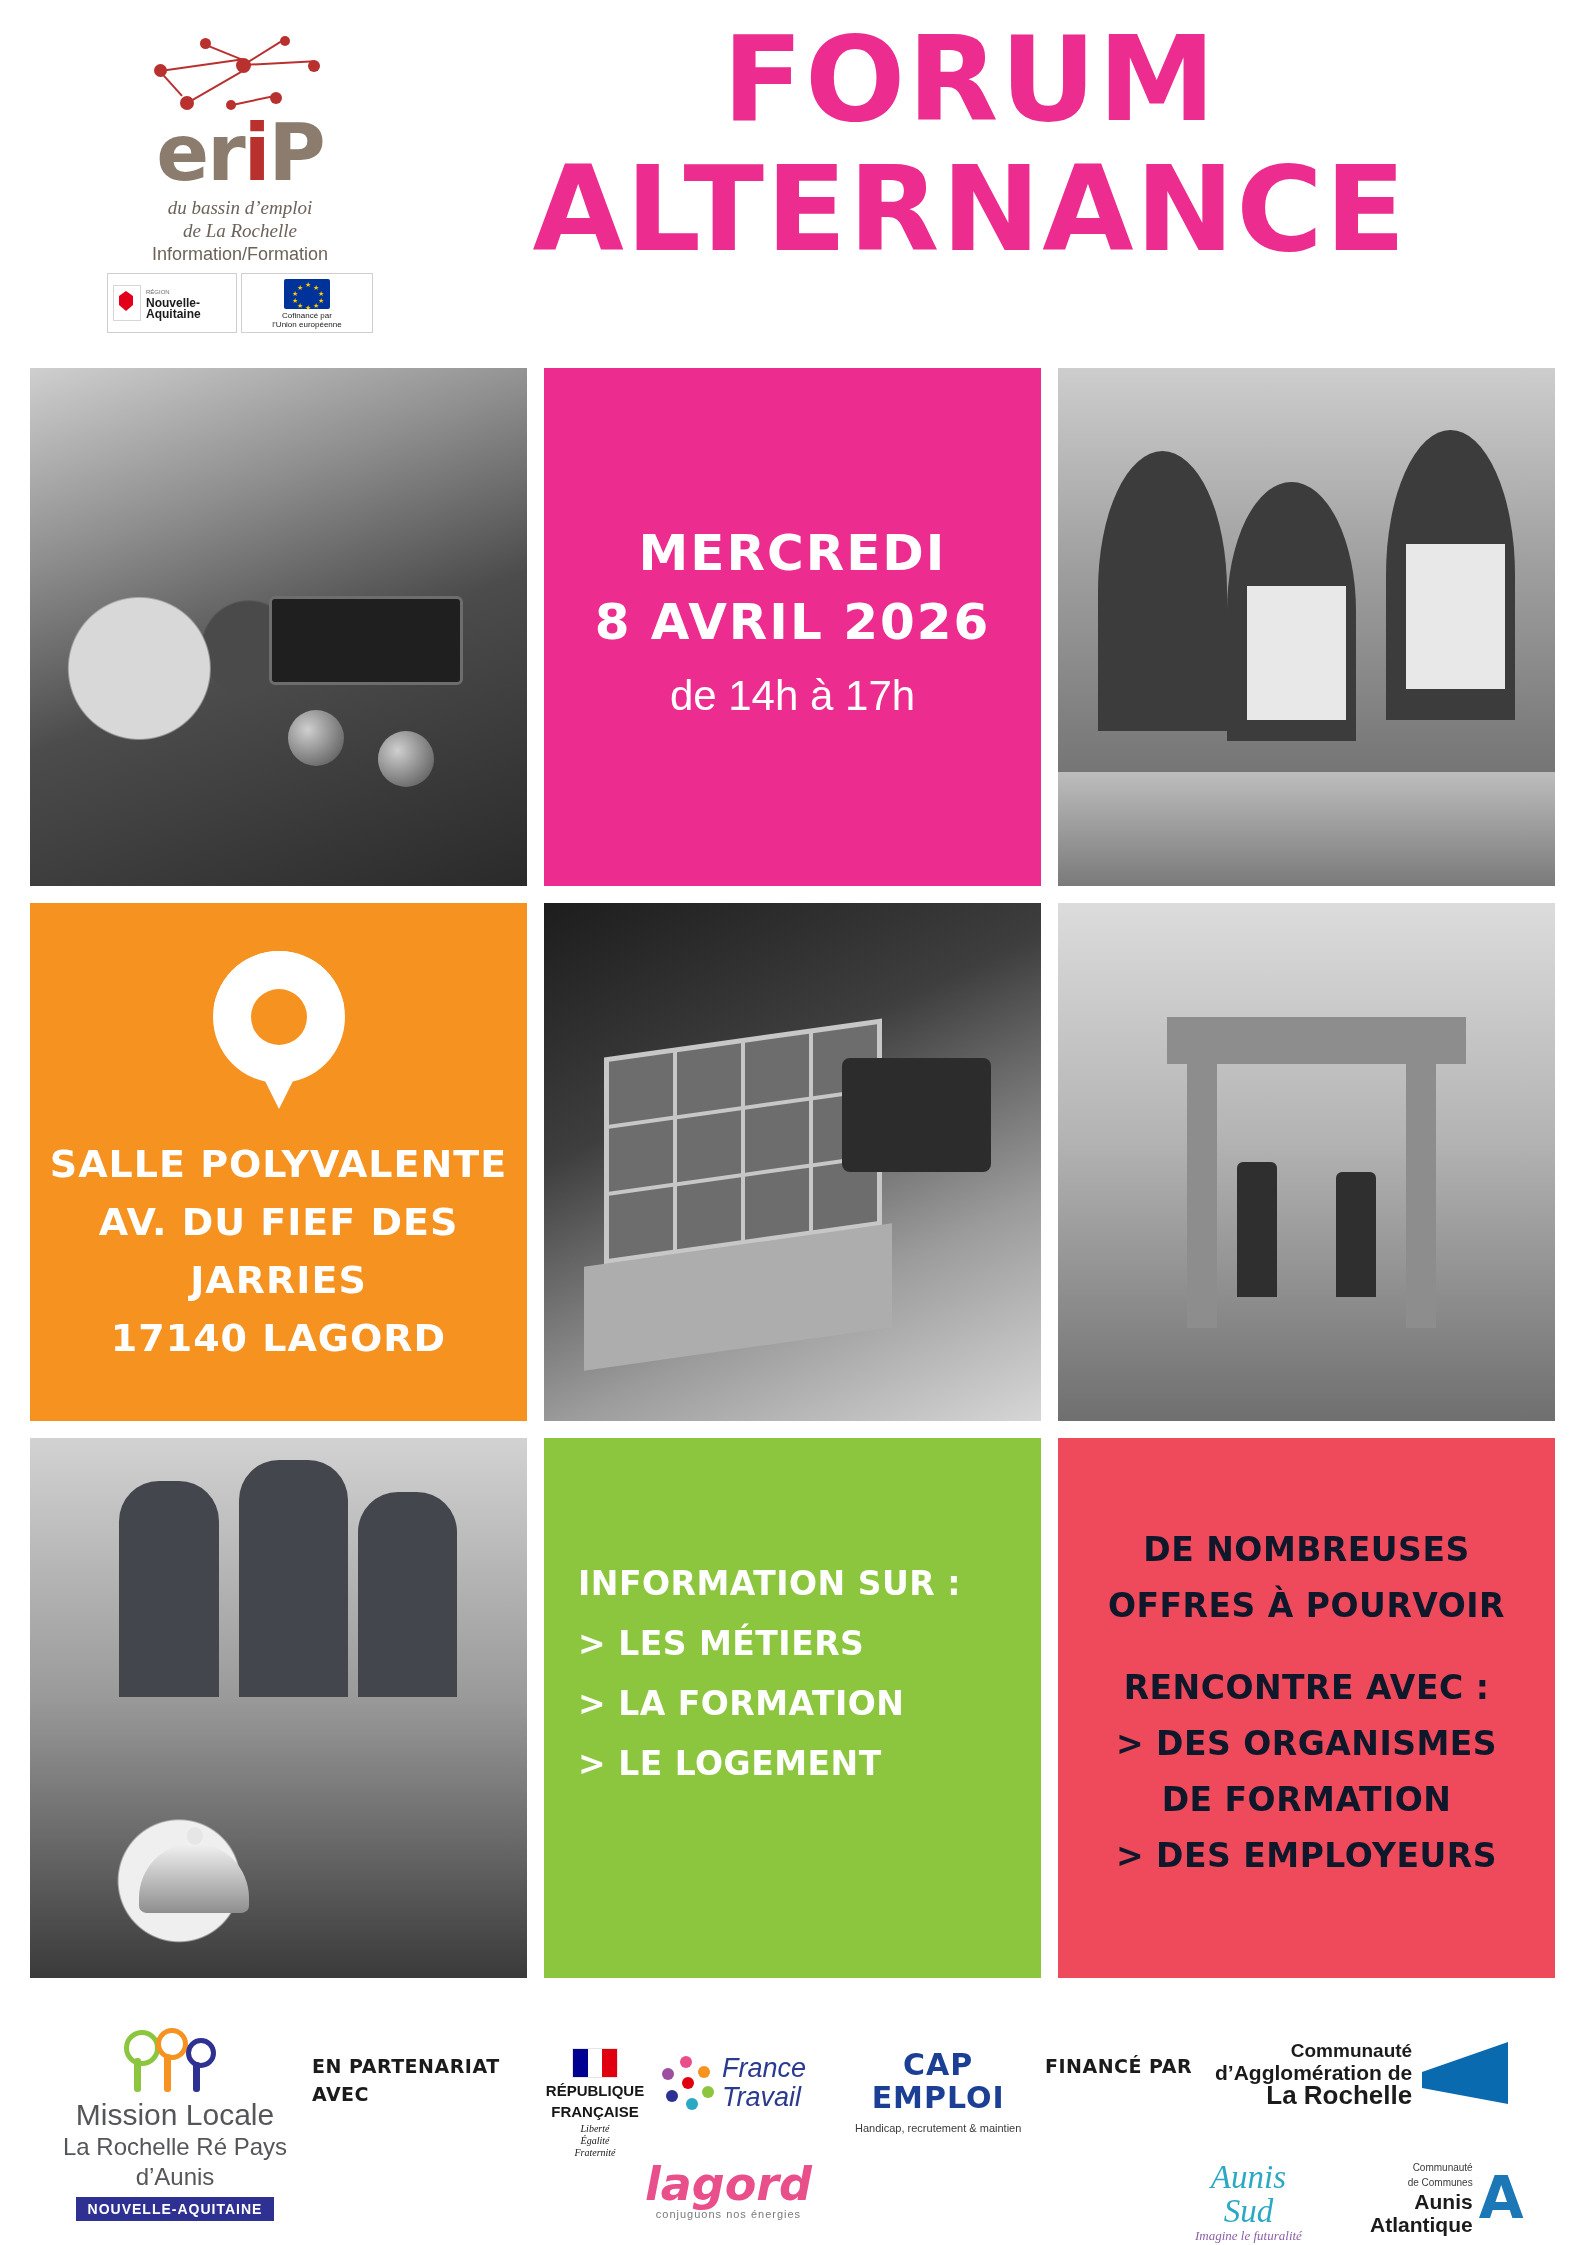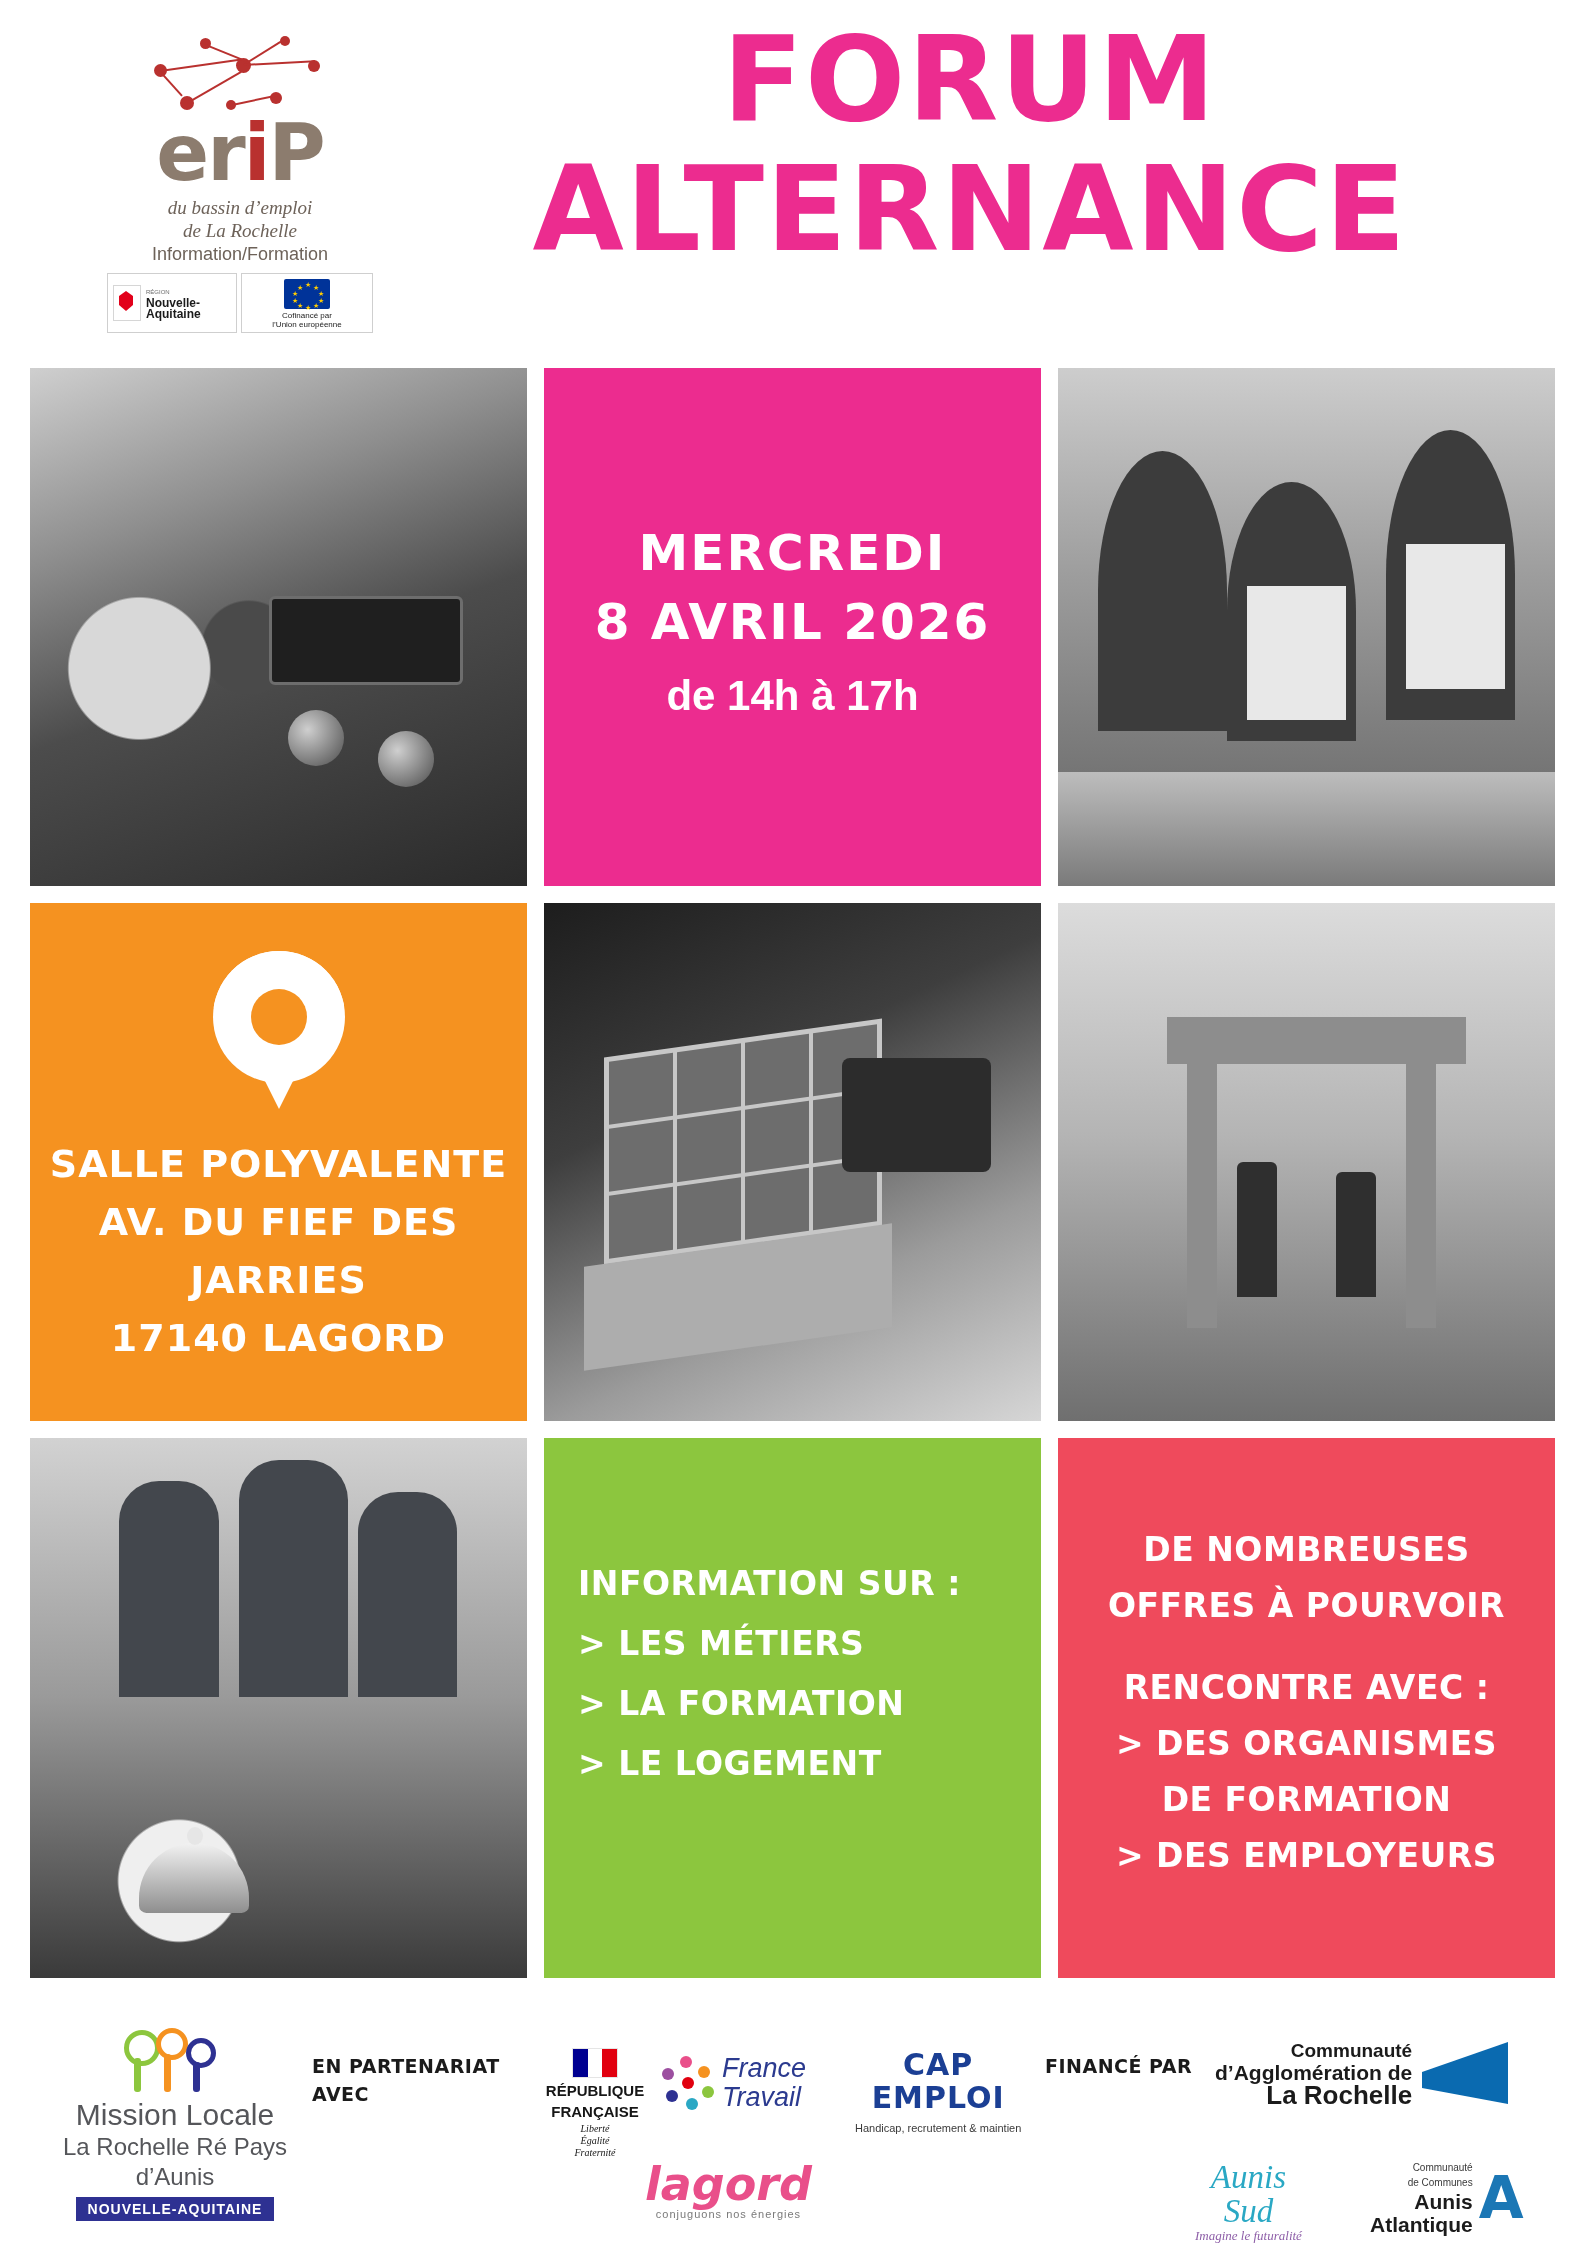--- a/index.html
+++ b/index.html
@@ -331,21 +331,21 @@
   .date-l2 {
     font-family: "DejaVu Sans", sans-serif;
     font-weight: bold;
     font-size: 50px;
     letter-spacing: 2px;
     line-height: 72px;
   }
   .date-l3 {
     font-size: 42px;
     line-height: 76px;
-    font-weight: 700;
+    font-weight: 400;
   }
 
   .cell-orange {
     background: #f59220;
     color: #ffffff;
     display: flex;
     flex-direction: column;
     align-items: center;
     justify-content: flex-start;
     padding-top: 48px;
@@ -400,21 +400,21 @@
   }
 
   .cell-green {
     background: #8cc63e;
     color: #ffffff;
     padding: 116px 0 0 34px;
     box-sizing: border-box;
   }
   .cell-red {
     background: #ef4a5c;
-    color: #ffffff;
+    color: #0f172a;
     padding: 84px 30px 0 30px;
     box-sizing: border-box;
     text-align: center;
   }
   .info-head {
     font-family: "DejaVu Sans", sans-serif;
     font-weight: bold;
     font-size: 33px;
     letter-spacing: 0.5px;
     line-height: 60px;

